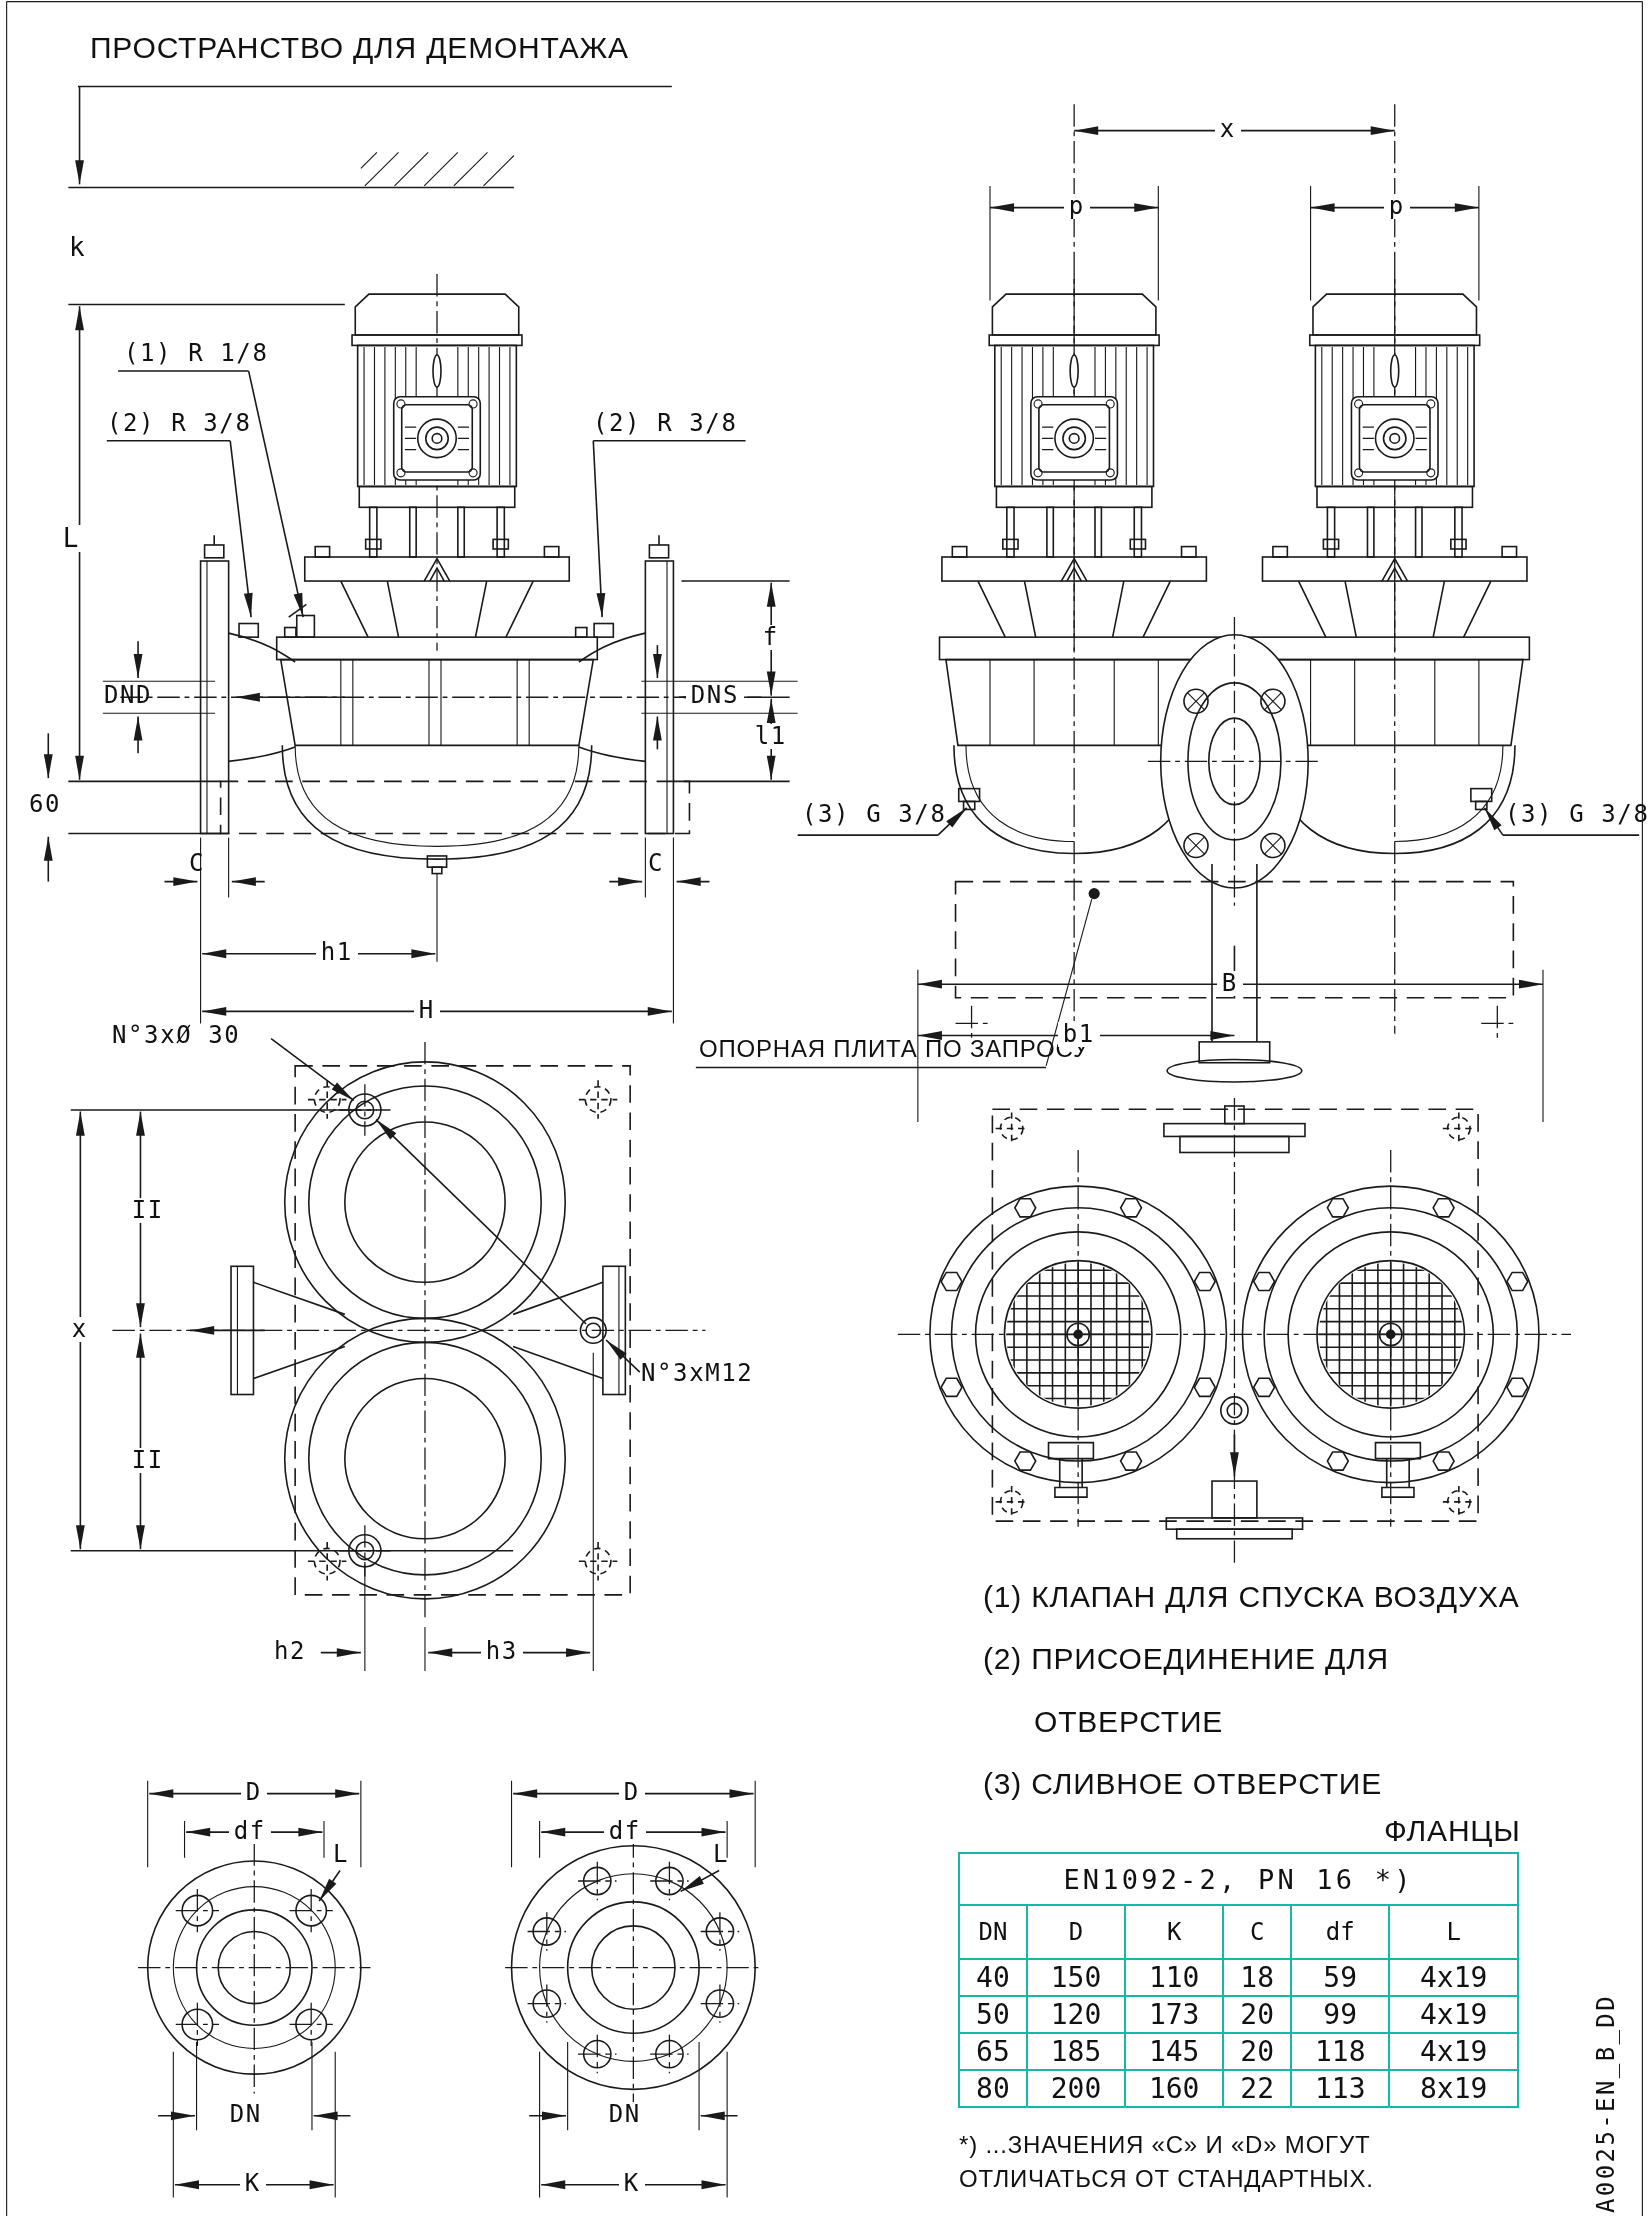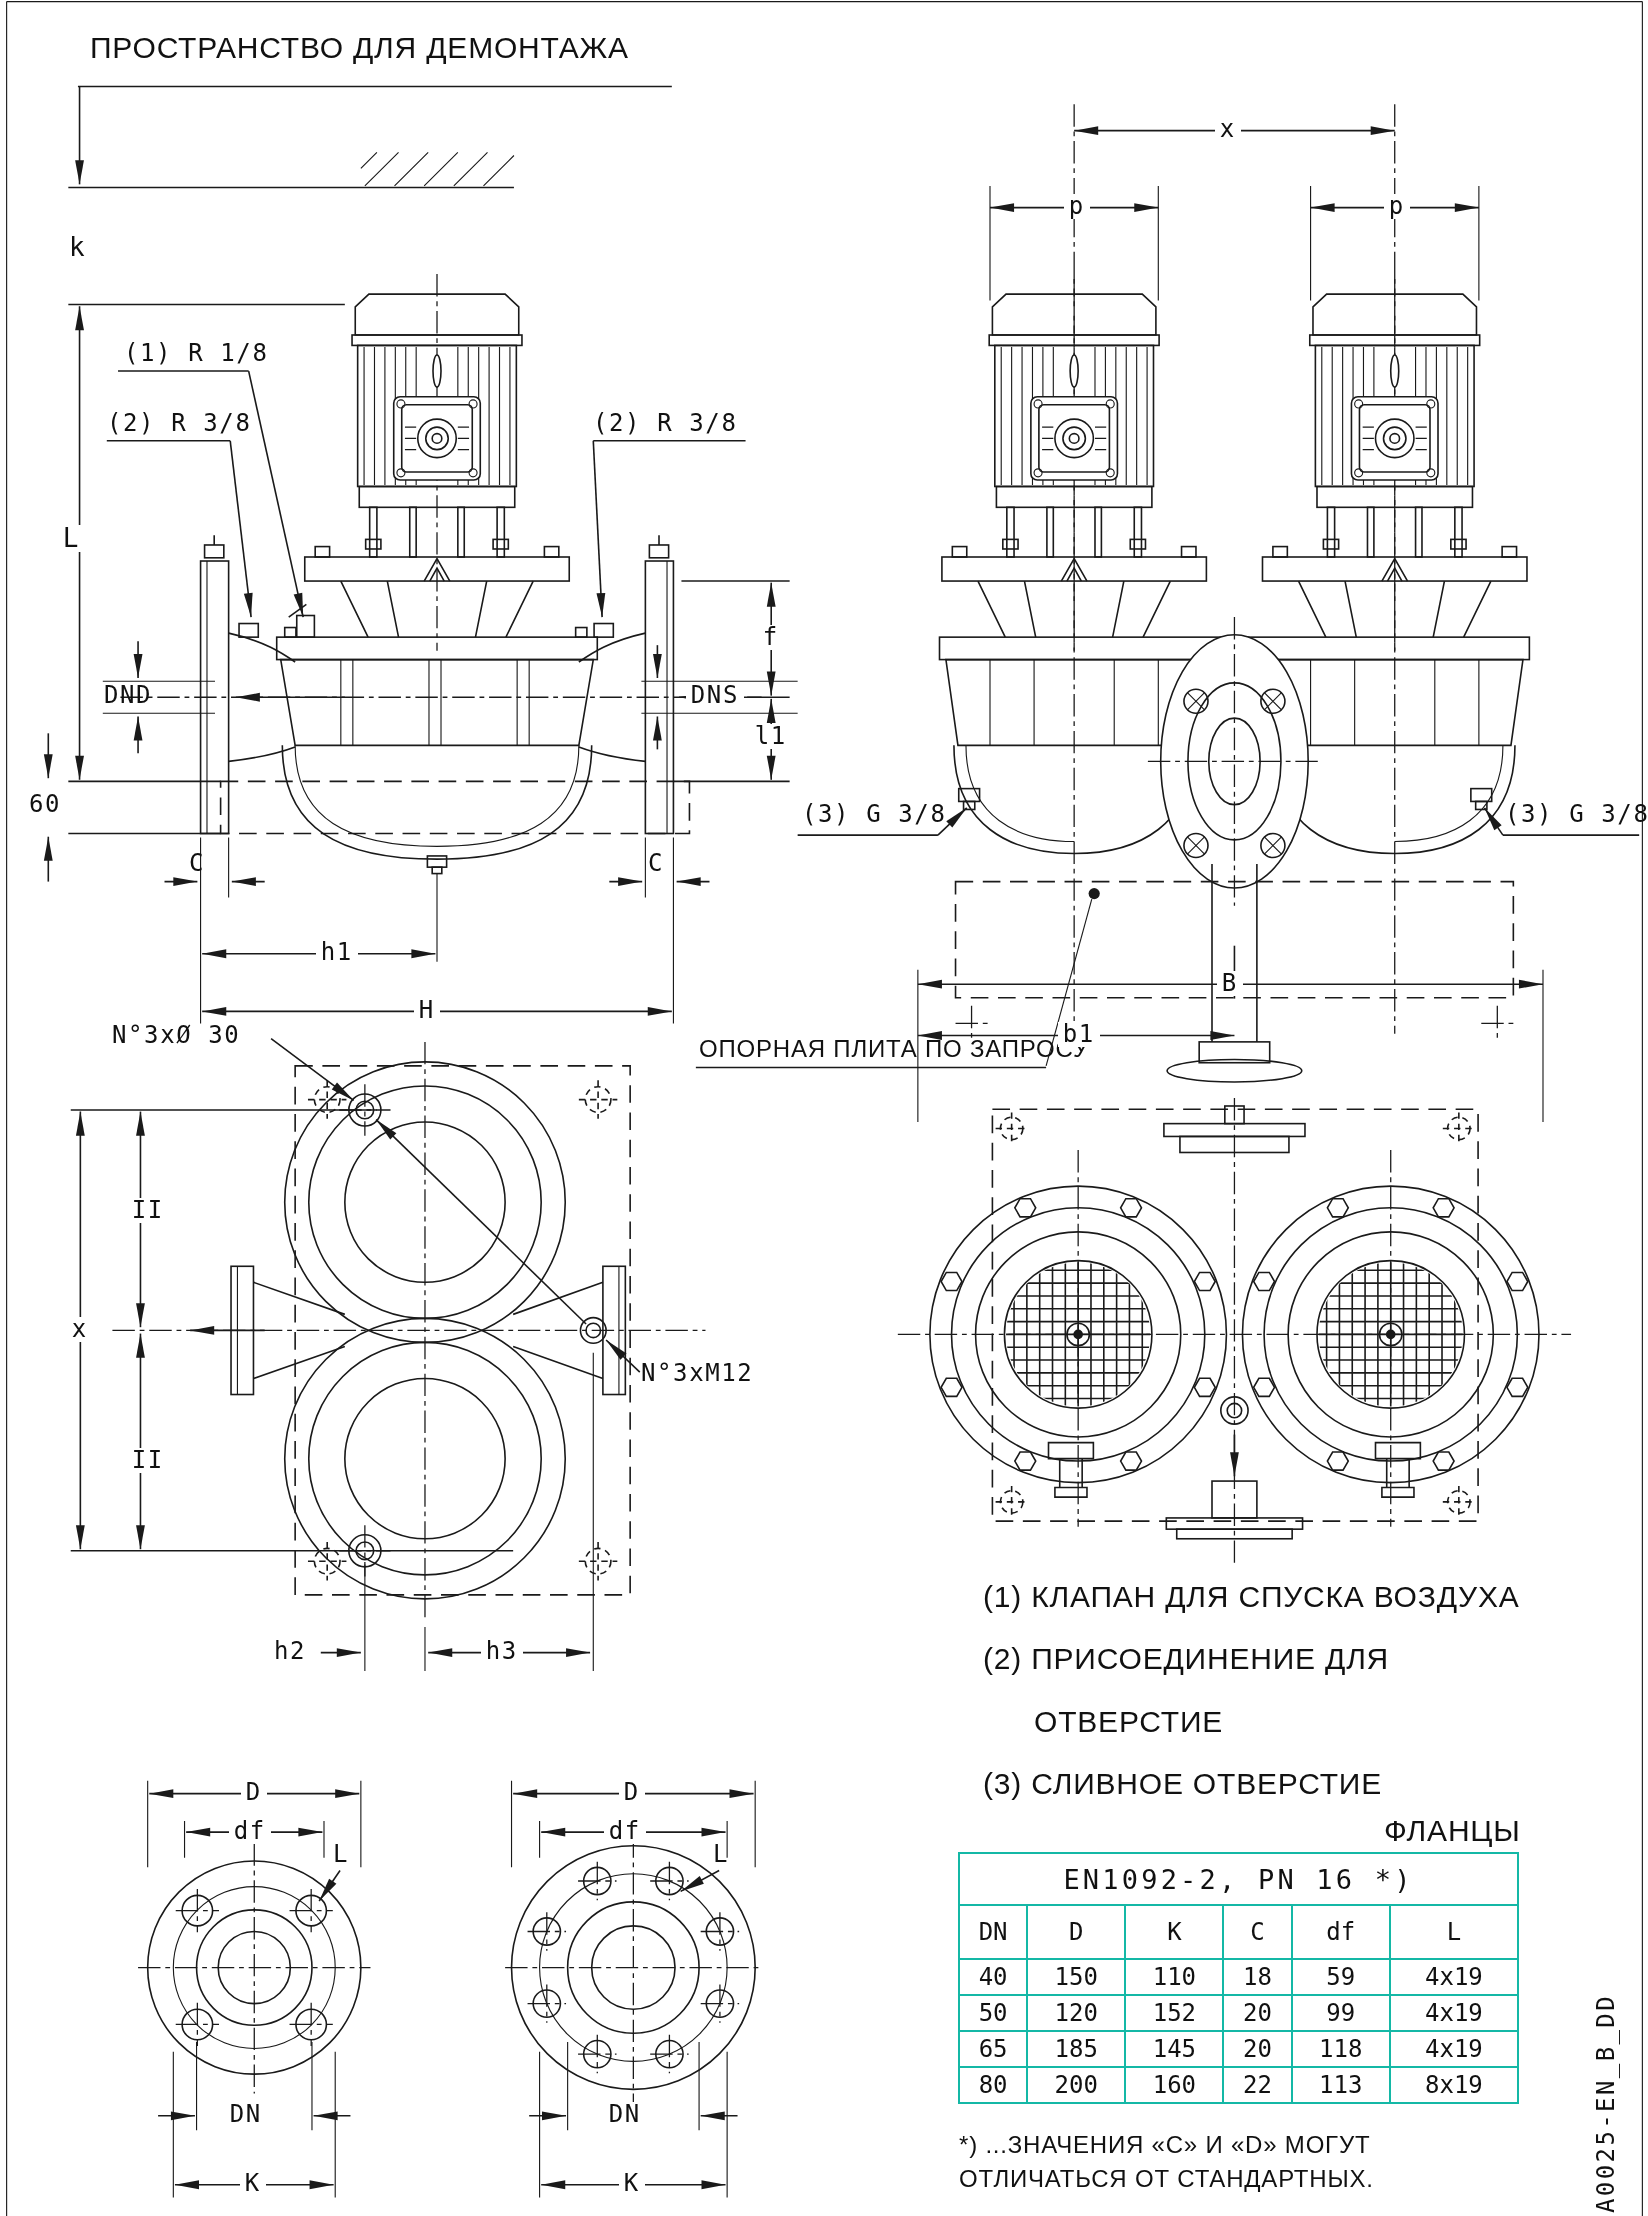--- a/index.html
+++ b/index.html
@@ -13,21 +13,21 @@
   .bg{background:#fff;padding:0 4.8px;}
   .fs32{font-size:26px;} .fs33{font-size:30px;}
   .docid{writing-mode:vertical-rl;transform:rotate(180deg);font-size:24px;letter-spacing:2.4px;}
   
   #flange-table{position:absolute;left:958px;top:1852px;width:561px;border-collapse:collapse;
       font-family:"DejaVu Sans Mono",monospace;}
   #flange-table td,#flange-table th{border:2px solid #14b8a6;text-align:center;vertical-align:middle;
       font-weight:normal;color:#111;}
   #flange-table .t-title{height:48px;font-size:27px;letter-spacing:3.2px;}
   #flange-table .t-head th{height:50px;font-size:24px;}
-  #flange-table .t-row td{height:32px;font-size:24px;}
+  #flange-table .t-row td{height:32px;font-size:28px;}
   svg{stroke:#1a1a1a;fill:none;}
   svg line,svg path,svg rect,svg circle,svg ellipse,svg polygon{stroke-width:2;}
   .cl{stroke-dasharray:28 6 6 6;stroke-width:1.6;}
   .dash{stroke-dasharray:22 12;}
   .dashc{stroke-dasharray:8 6;stroke-width:1.6;}
   .thin{stroke-width:1.4;}
 </style>
 </head>
 <body>
 
@@ -436,21 +436,21 @@
           <td>40</td>
           <td>150</td>
           <td>110</td>
           <td>18</td>
           <td>59</td>
           <td>4x19</td>
         </tr>
         <tr class="t-row">
           <td>50</td>
           <td>120</td>
-          <td>152</td>
+          <td>173</td>
           <td>20</td>
           <td>99</td>
           <td>4x19</td>
         </tr>
         <tr class="t-row">
           <td>65</td>
           <td>185</td>
           <td>145</td>
           <td>20</td>
           <td>118</td>

